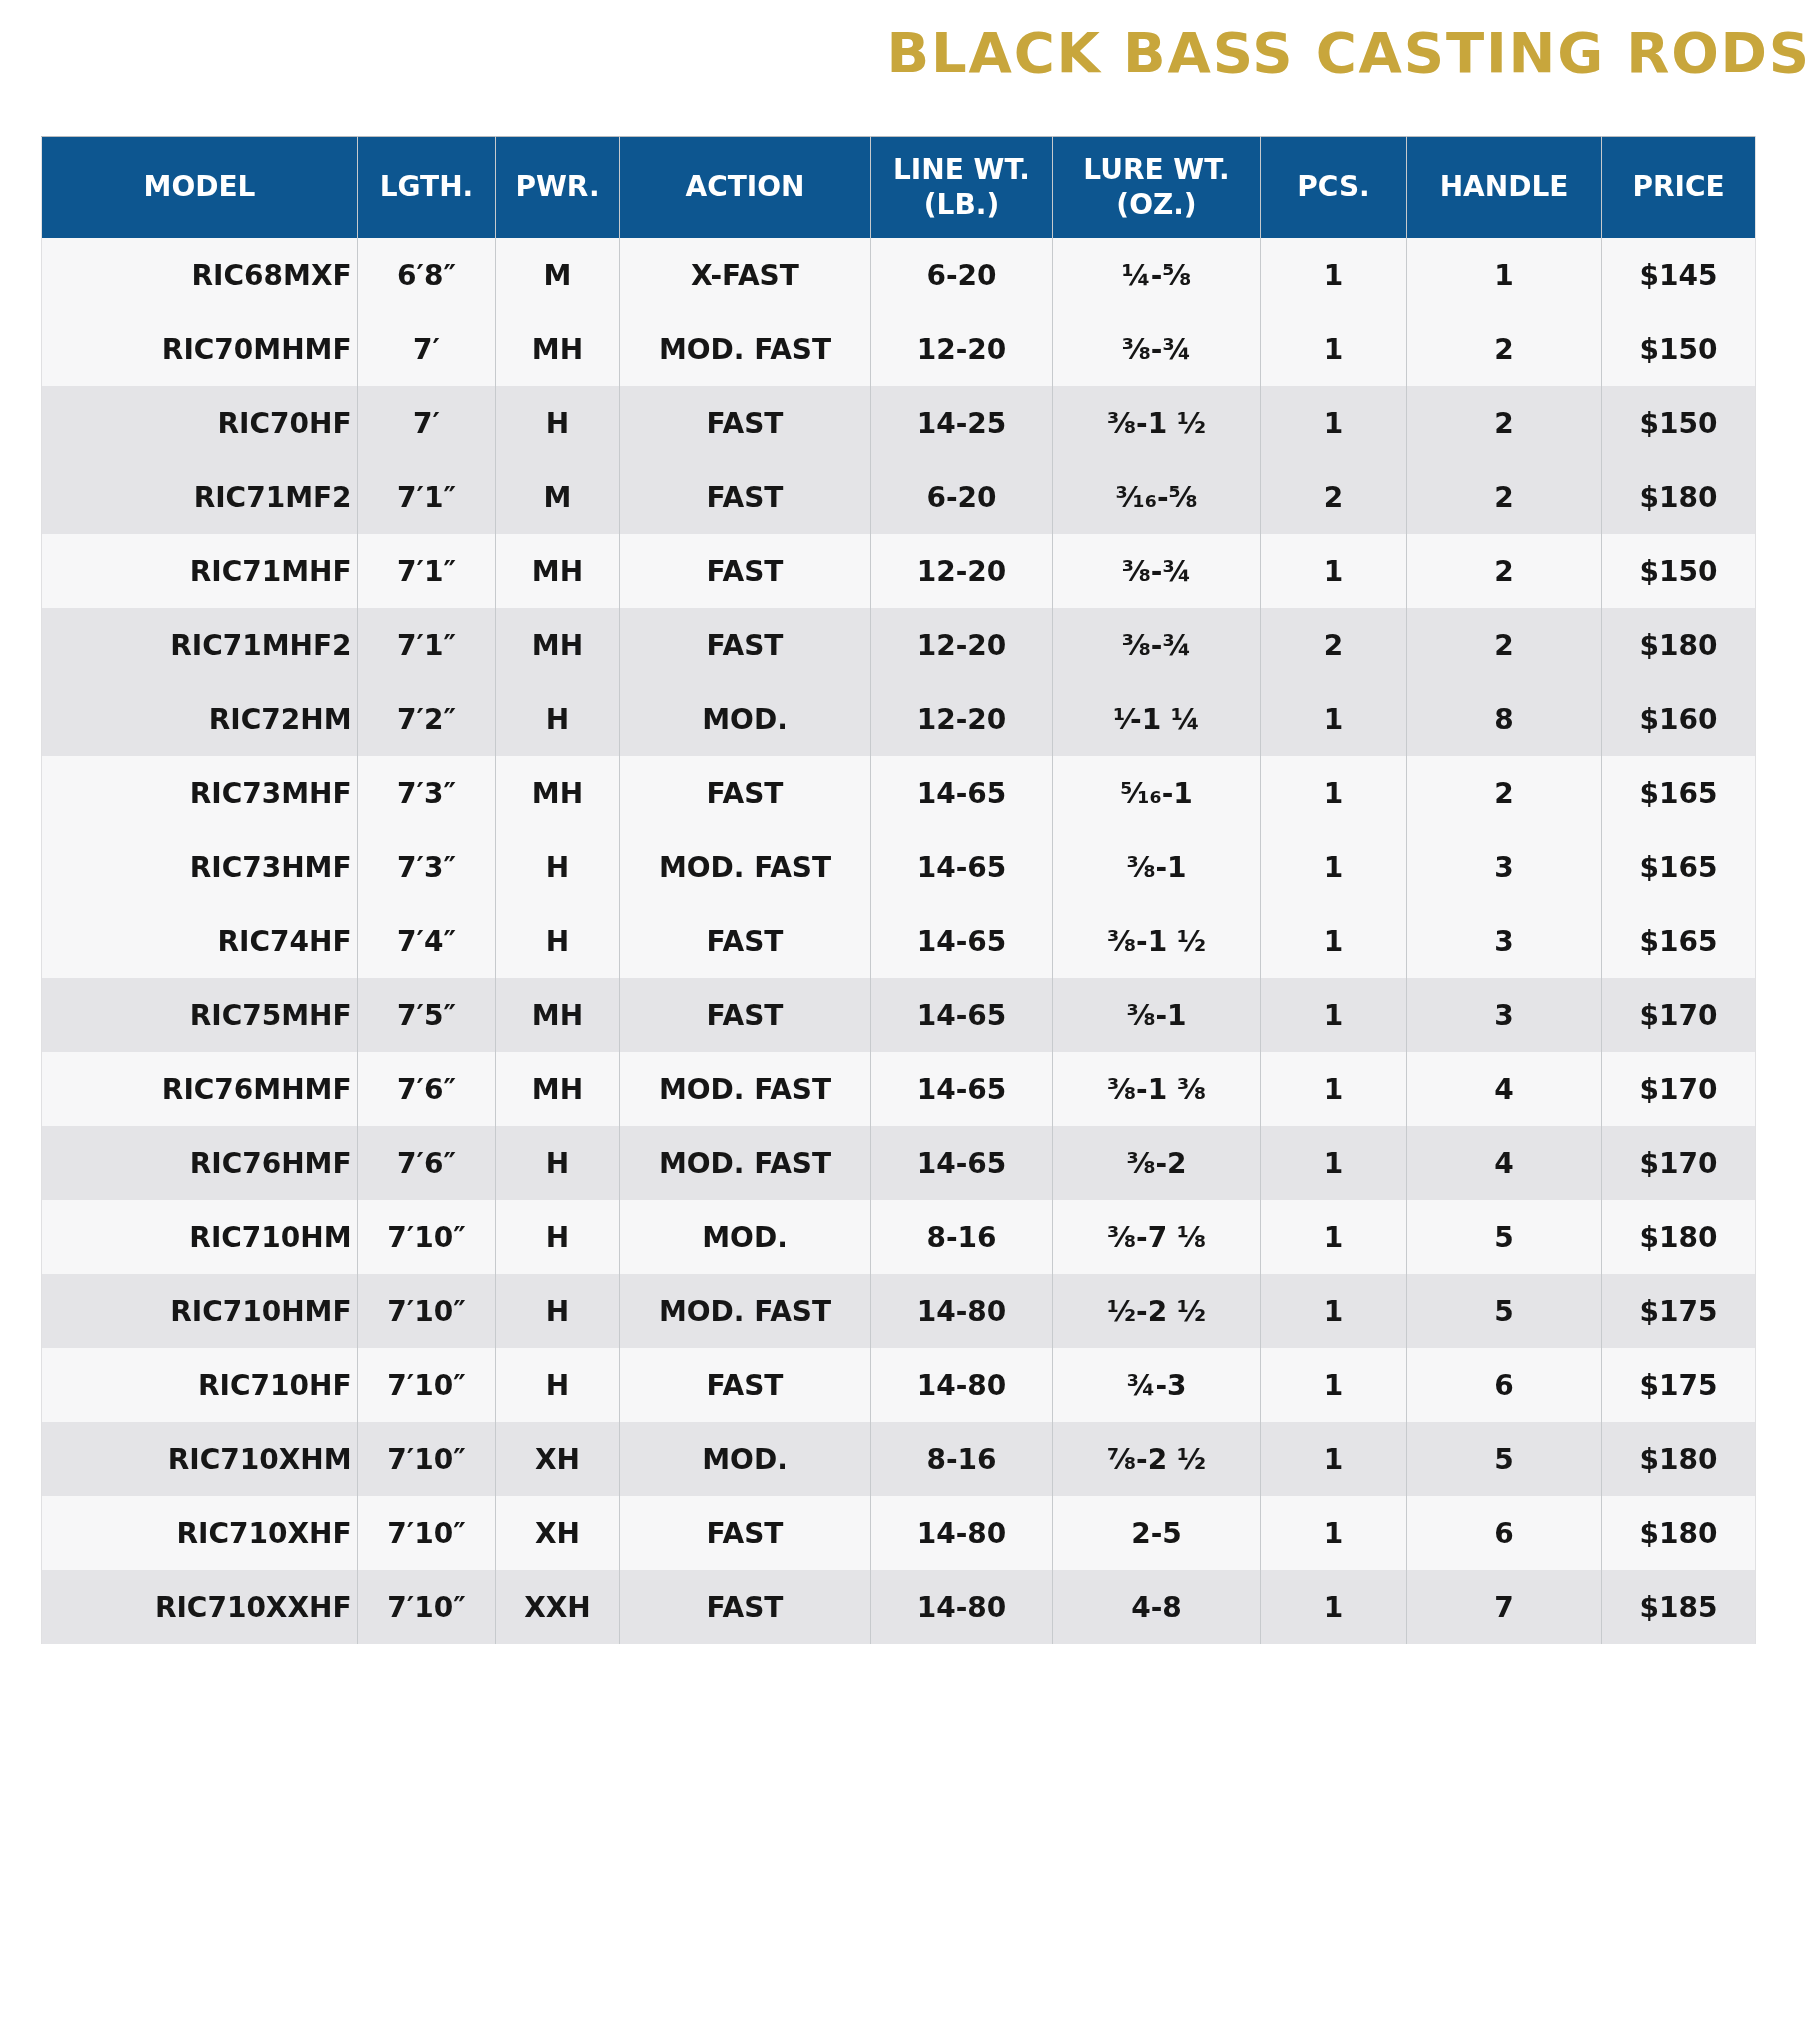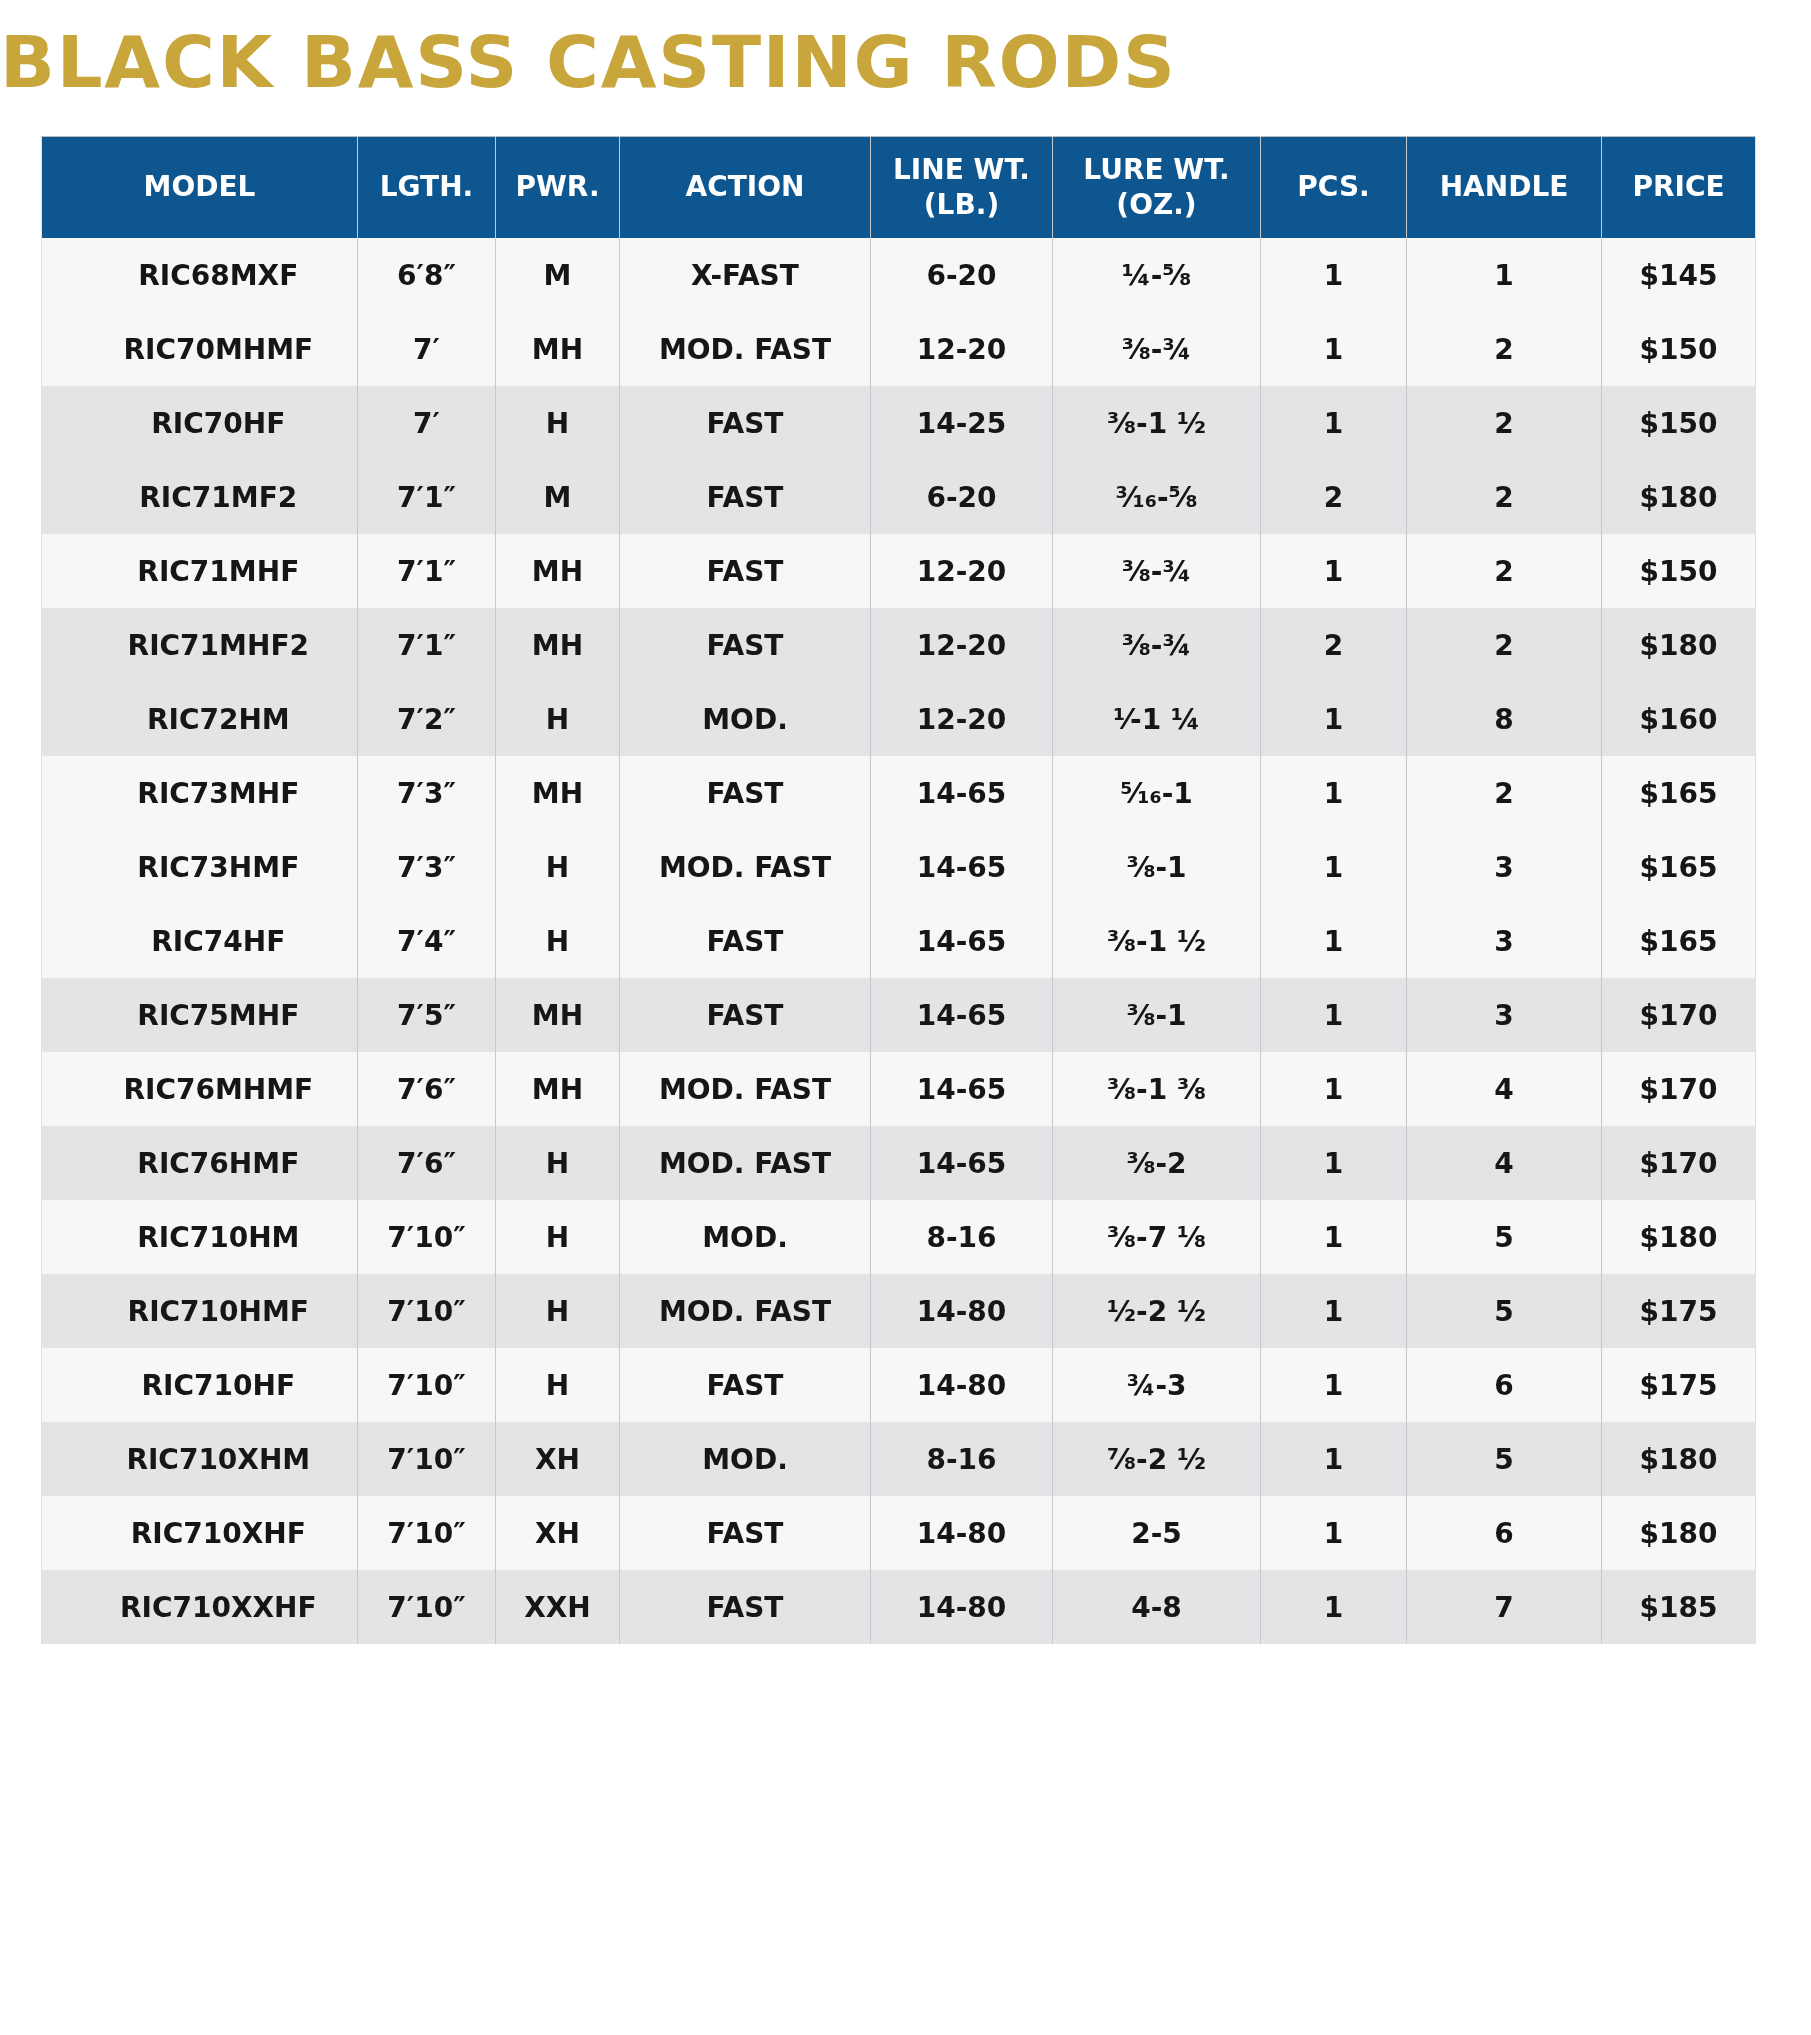--- a/index.html
+++ b/index.html
@@ -15,22 +15,22 @@
     width: 1811px;
     height: 2035px;
     background: #ffffff;
     overflow: hidden;
   }
   .title {
     position: absolute;
     top: 20px;
     left: 0;
     width: 100%;
-    text-align: left;
-    font-size: 72px;
+    text-align: right;
+    font-size: 56px;
     font-weight: bold;
     letter-spacing: 1.8px;
     color: #c8a63c;
     white-space: nowrap;
   }
   .tablewrap {
     position: absolute;
     left: 41px;
     top: 136px;
     width: 1713px;
@@ -58,21 +58,21 @@
     height: 74px;
     font-size: 28px;
     font-weight: 600;
     color: #161616;
     text-align: center;
     vertical-align: middle;
     padding: 0 5.4px;
     white-space: nowrap;
   }
   tbody td.model {
-    text-align: center;
+    text-align: right;
     padding-left: 43px;
   }
   tr.light td { background: #f7f7f8; }
   tr.alt td   { background: #e4e4e7; }
   thead th + th, tbody td + td {
     border-left: 1.8px solid #c7cacd;
   }
 </style>
 </head>
 <body>

